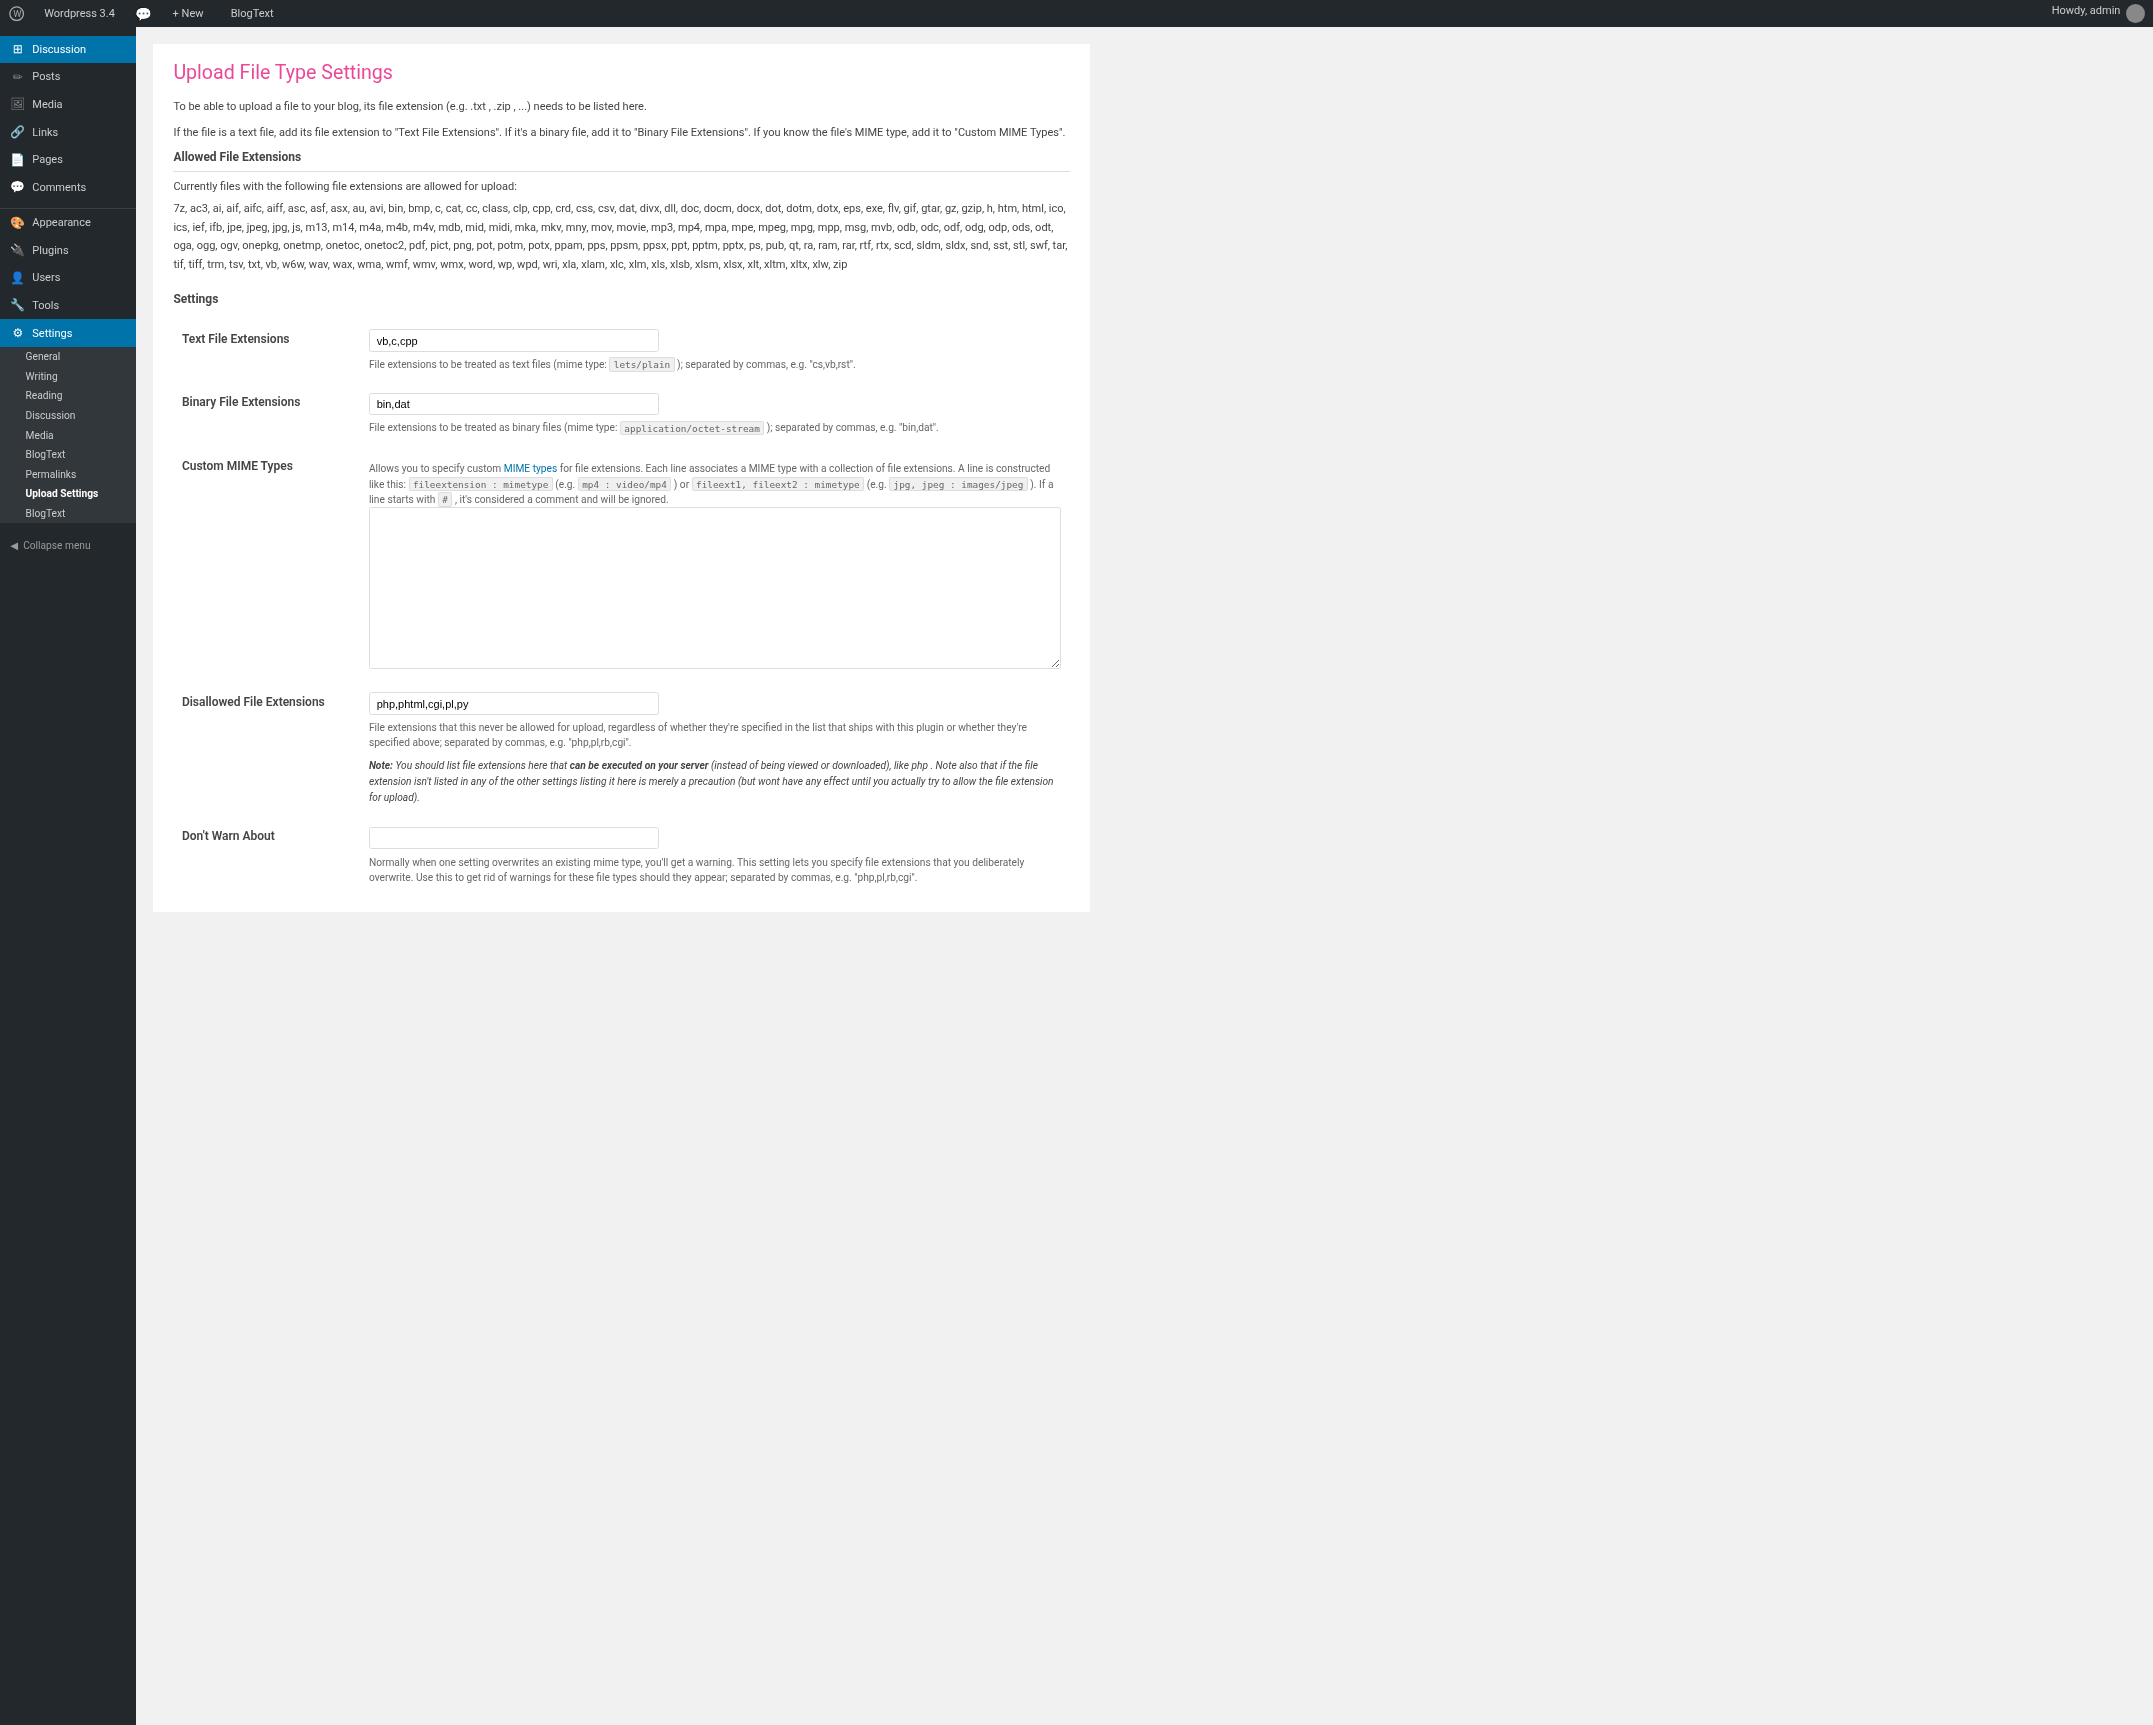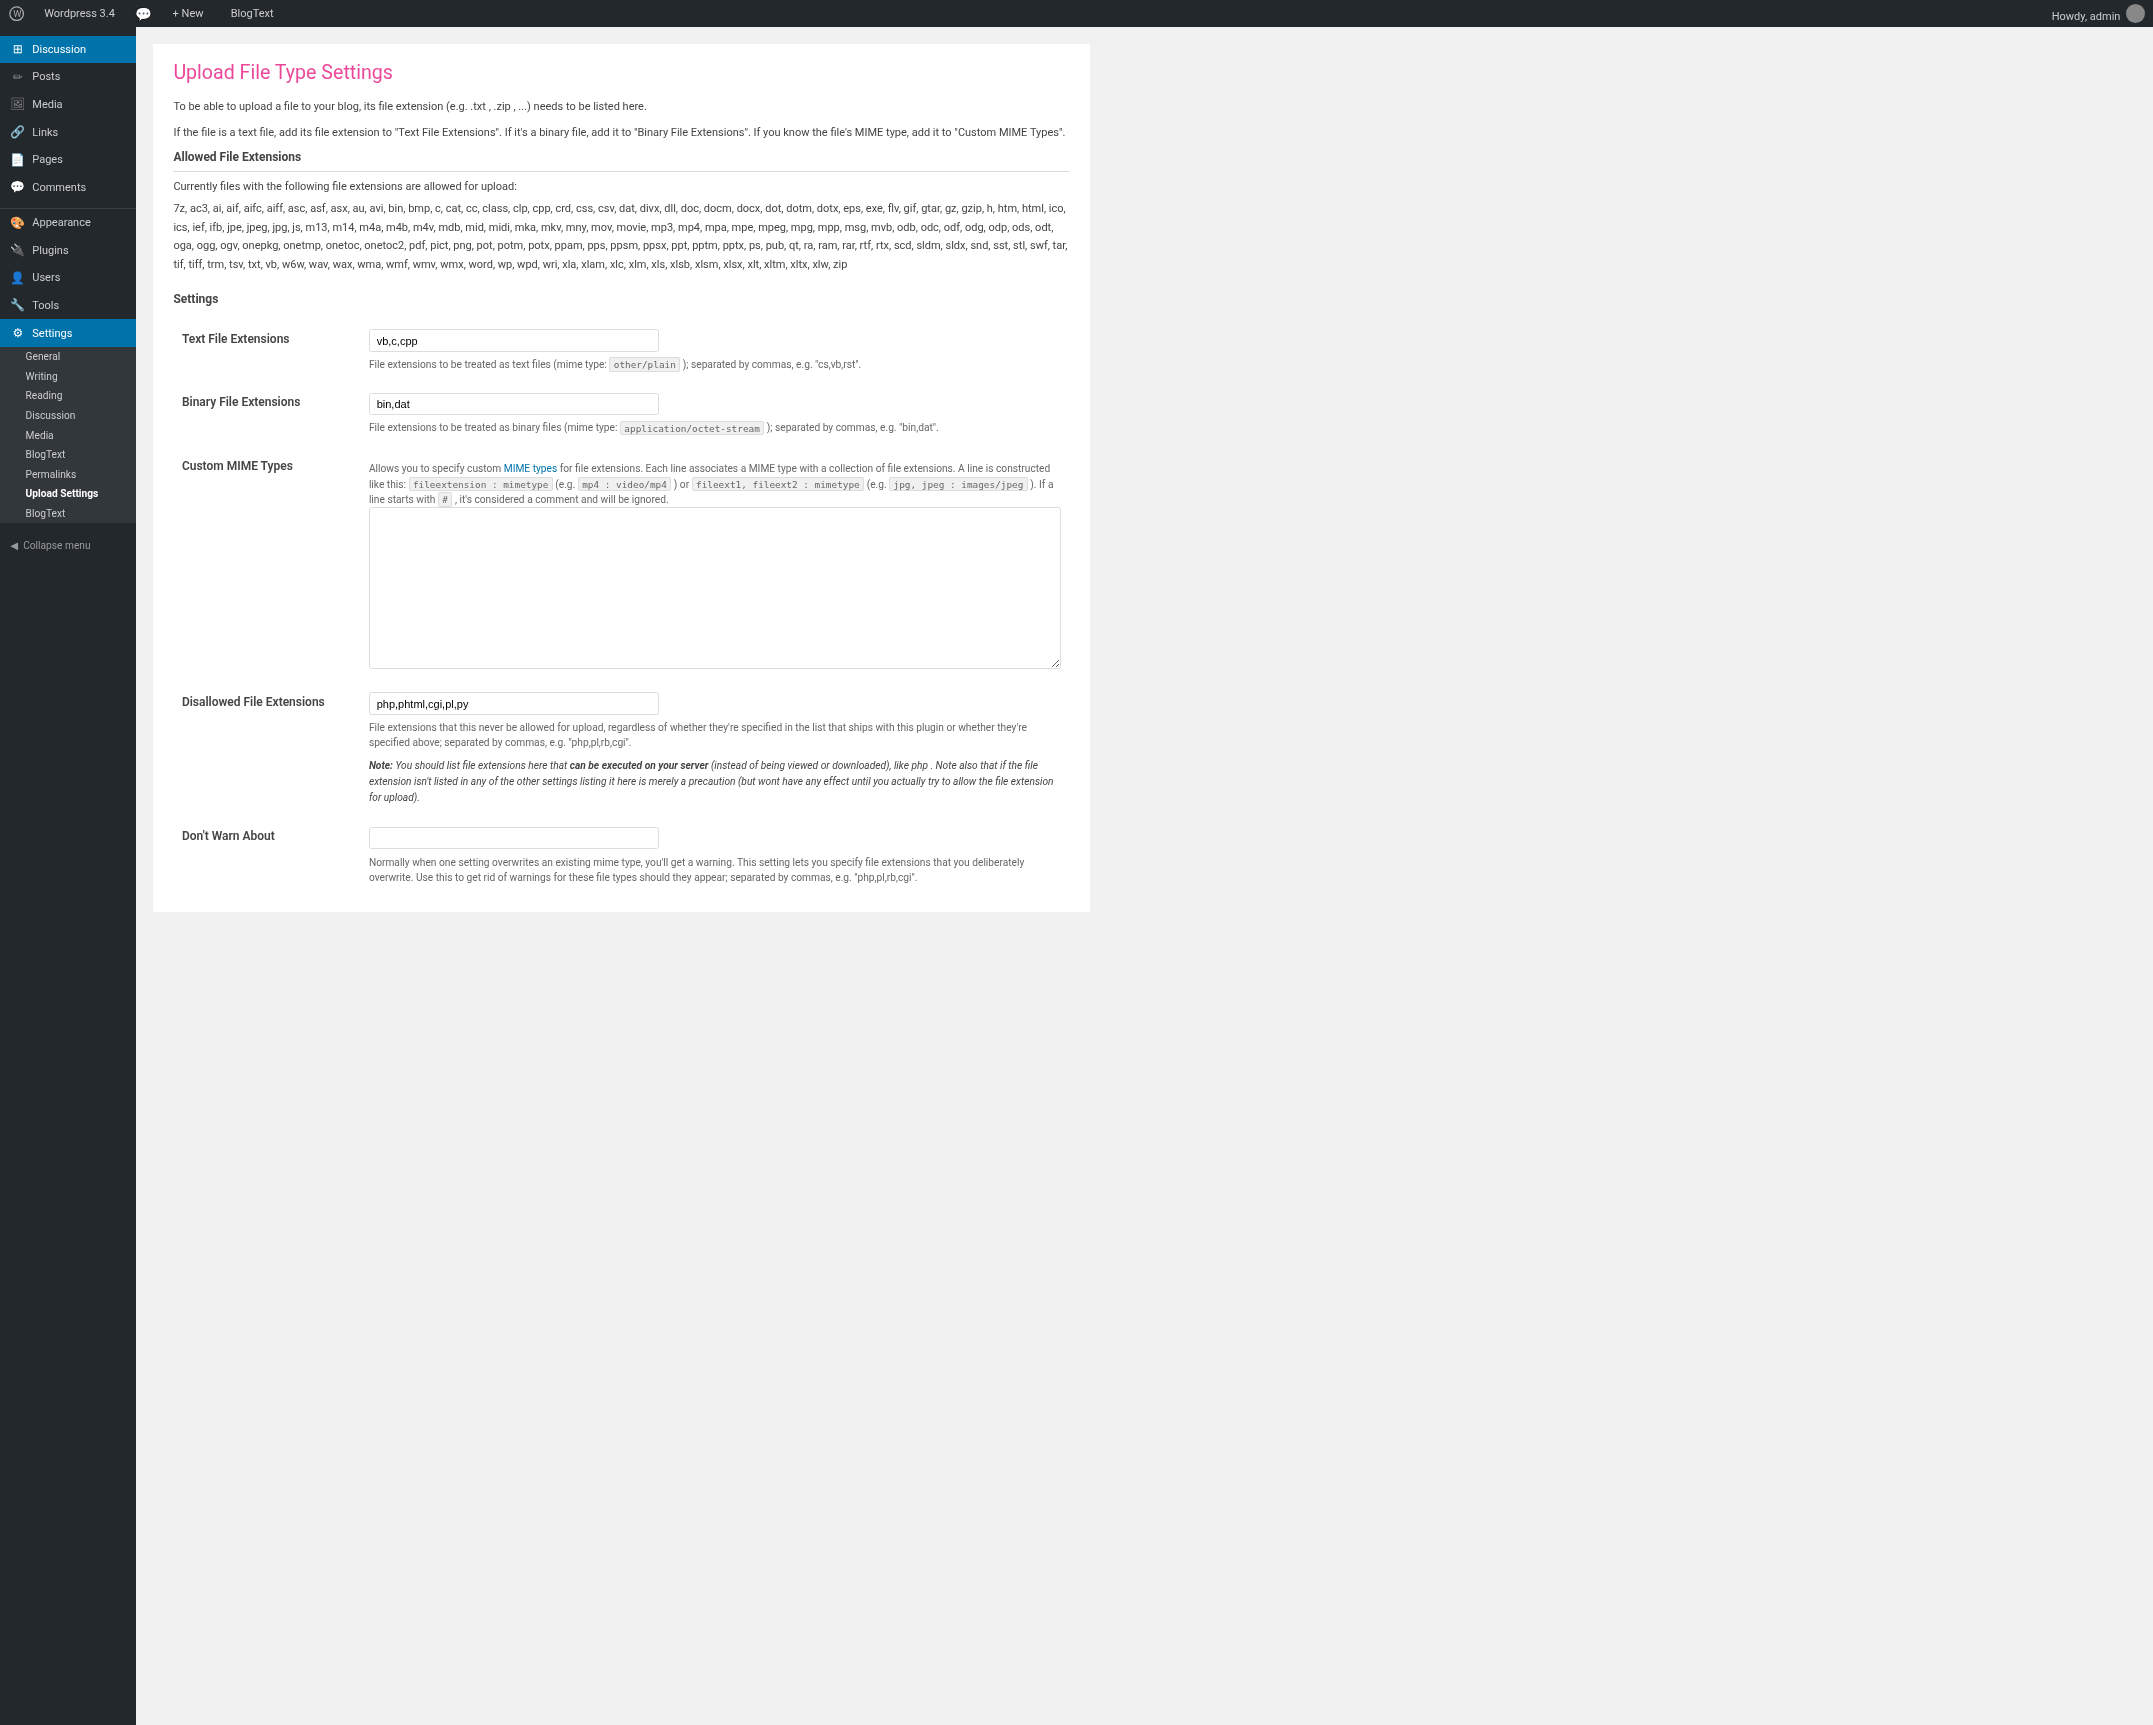--- a/index.html
+++ b/index.html
@@ -26,21 +26,21 @@
     #wpadminbar .site-name {
       color: #ccc; font-size: 11px; padding: 0 6.8px;
     }
     #wpadminbar .new-content {
       display: flex; align-items: center; gap: 3.4px; color: #ccc; font-size: 11px; padding: 0 6.8px;
     }
     #wpadminbar .blog-text-link {
       color: #ccc; font-size: 11px; padding: 0 6.8px;
     }
     #wpadminbar .howdy {
-      margin-left: auto; display: flex; align-items: flex-end; gap: 5.1px; color: #ccc; font-size: 11px;
+      margin-left: auto; display: flex; align-items: flex-start; gap: 5.1px; color: #ccc; font-size: 11px;
     }
     #wpadminbar .avatar {
       width: 19px; height: 19px; border-radius: 50%; background: #888; display: inline-block;
     }
     #wpadminbar .comment-icon {
       color: #ccc; font-size: 13.6px;
     }
 
     
     #wpwrap {
@@ -230,21 +230,21 @@
         <h2>Settings</h2>
 
         <table class="form-table">
 
           <tbody>
               <tr>
             <th><label>Text File Extensions</label></th>
             <td>
               <input type="text" value="vb,c,cpp" style="">
               <p class="description">
-                File extensions to be treated as text files (mime type: <span class="code-inline">other/plain</span> ); separated by commas, e.g. "cs,vb,rst".
+                File extensions to be treated as text files (mime type: <span class="code-inline">lets/plain</span> ); separated by commas, e.g. "cs,vb,rst".
               </p>
             </td>
           </tr>
 
           <tr>
             <th><label>Binary File Extensions</label></th>
             <td>
               <input type="text" value="bin,dat" style="">
               <p class="description">
                 File extensions to be treated as binary files (mime type: <span class="code-inline">application/octet-stream</span> ); separated by commas, e.g. "bin,dat".

